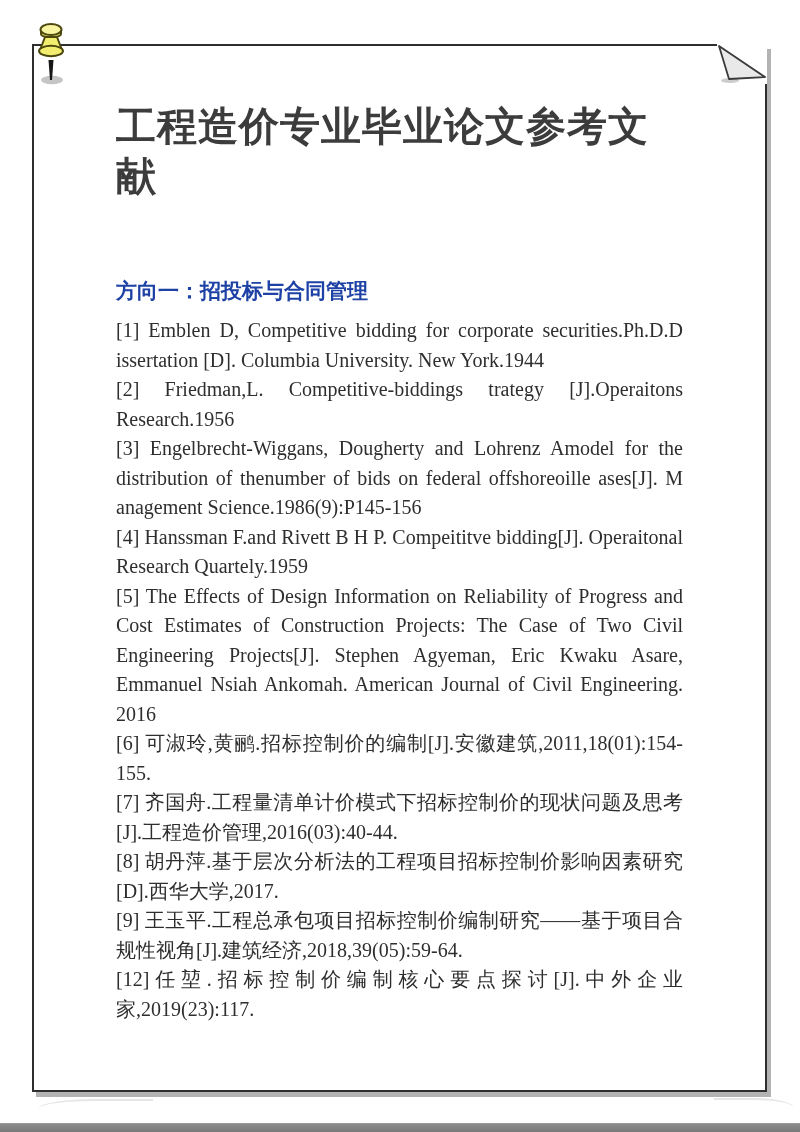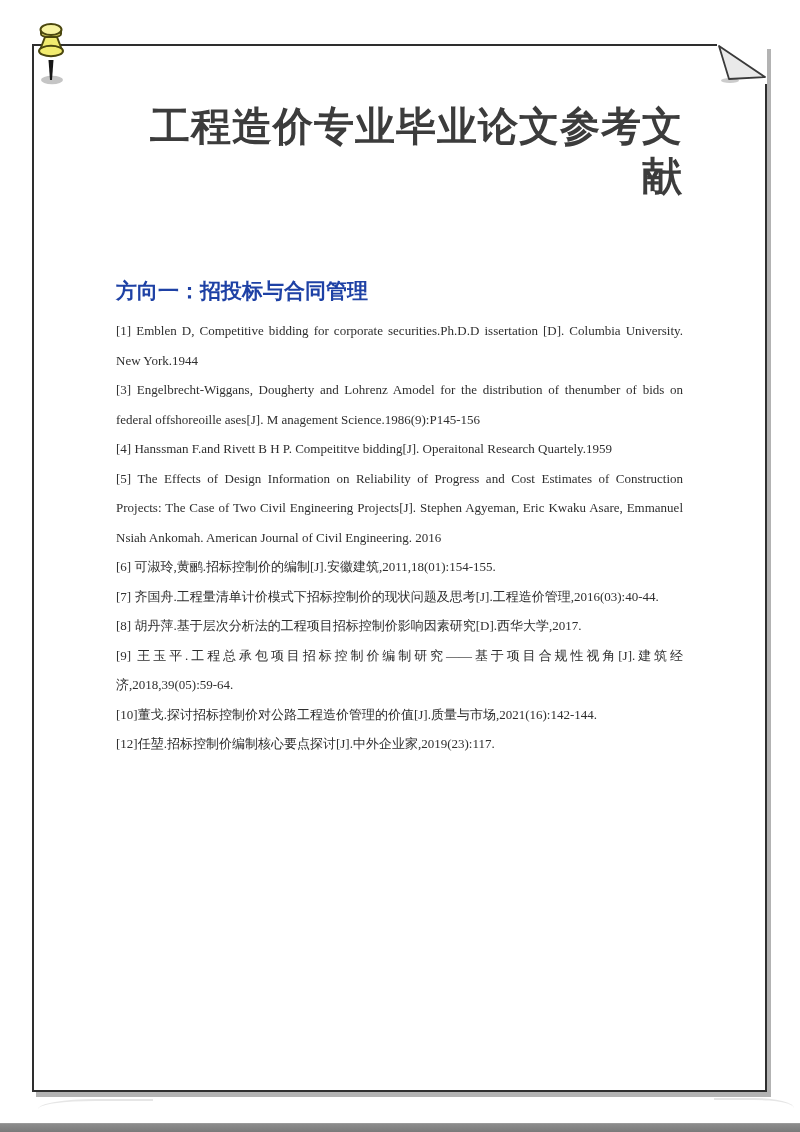--- a/index.html
+++ b/index.html
@@ -25,34 +25,34 @@
   
   .dogear{position:absolute;top:-2px;right:-2px;width:50px;height:40px;}
   .dogear svg{display:block}
 
   
   .pushpin{position:absolute;left:28px;top:22px;width:46px;height:68px;z-index:5;}
   .pushpin svg{display:block}
 
   
   .doc-title{
-    margin-top:56px;text-align:right;
+    margin-top:56px;text-align:left;
     font-size:40px;font-weight:bold;color:var(--title-ink,#3c3c3c);
     letter-spacing:1px;line-height:1.25;
     font-family:"Liberation Serif","DejaVu Serif",serif;
   }
   .section-heading{
     margin-top:72px;margin-bottom:8px;
     font-size:21px;font-weight:bold;line-height:34px;
     color:var(--heading-blue,#1e41a5);
     font-family:"Liberation Sans","DejaVu Sans",sans-serif;
   }
   .refs{margin-top:0;}
   .ref{
-    font-size:13px;line-height:29.5px;color:var(--body-ink,#2e2e2e);
+    font-size:20px;line-height:29.5px;color:var(--body-ink,#2e2e2e);
     text-align:justify;text-align-last:left;
   }
 
   
   .curl{position:absolute;height:10px;border-top:2px solid #e6e6e6;}
   .curl-left{left:38px;top:1099px;width:115px;border-radius:50%/100% 0 0 0;}
   .curl-right{right:6px;top:1098px;width:80px;border-radius:50%/0 100% 0 0;}
   .next-page-edge{
     position:absolute;left:0;right:0;bottom:0;height:9px;
     background:linear-gradient(var(--page-edge-gray,#8c8c8c),#7a7a7a);
@@ -74,28 +74,28 @@
       </svg>
     </div>
 
     <div class="content">
       <h1 class="doc-title">工程造价专业毕业论文参考文献</h1>
 
       <h2 class="section-heading">方向一：招投标与合同管理</h2>
 
       <div class="refs">
           <p class="ref">[1] Emblen D, Competitive bidding for corporate securities.Ph.D.D issertation [D]. Columbia University. New York.1944</p>
+          <p class="ref">[2] Friedman,L. Competitive-biddings trategy [J].Operaitons Research.1956</p>
           <p class="ref">[3] Engelbrecht-Wiggans, Dougherty and Lohrenz Amodel for the distribution of thenumber of bids on federal offshoreoille ases[J]. M anagement Science.1986(9):P145-156</p>
           <p class="ref">[4] Hanssman F.and Rivett B H P. Compeititve bidding[J]. Operaitonal Research Quartely.1959</p>
           <p class="ref">[5] The Effects of Design Information on Reliability of Progress and Cost Estimates of Construction Projects: The Case of Two Civil Engineering Projects[J]. Stephen Agyeman, Eric Kwaku Asare, Emmanuel Nsiah Ankomah.  American Journal of Civil Engineering. 2016</p>
           <p class="ref">[6] 可淑玲,黄鹂.招标控制价的编制[J].安徽建筑,2011,18(01):154-155.</p>
           <p class="ref">[7] 齐国舟.工程量清单计价模式下招标控制价的现状问题及思考[J].工程造价管理,2016(03):40-44.</p>
           <p class="ref">[8] 胡丹萍.基于层次分析法的工程项目招标控制价影响因素研究[D].西华大学,2017.</p>
           <p class="ref">[9] 王玉平.工程总承包项目招标控制价编制研究——基于项目合规性视角[J].建筑经济,2018,39(05):59-64.</p>
-          <p class="ref">[10]董戈.探讨招标控制价对公路工程造价管理的价值[J].质量与市场,2021(16):142-144.</p>
           <p class="ref">[12]任堃.招标控制价编制核心要点探讨[J].中外企业家,2019(23):117.</p>
         </div>
     </div>
   </div>
 
   <div class="pushpin">
     <svg width="46" height="68" viewBox="0 0 46 68" xmlns="http://www.w3.org/2000/svg">
       <ellipse cx="24" cy="58" rx="11" ry="4.2" fill="#9e9e9e" opacity="0.6"></ellipse>
       <polygon points="20.5,38 25.5,38 24,58 22,58" fill="#161616"></polygon>
       <polygon points="17,15 29,15 34,28 12,28" fill="#f2ec6f" stroke="#4b470e" stroke-width="2" stroke-linejoin="round"></polygon>

